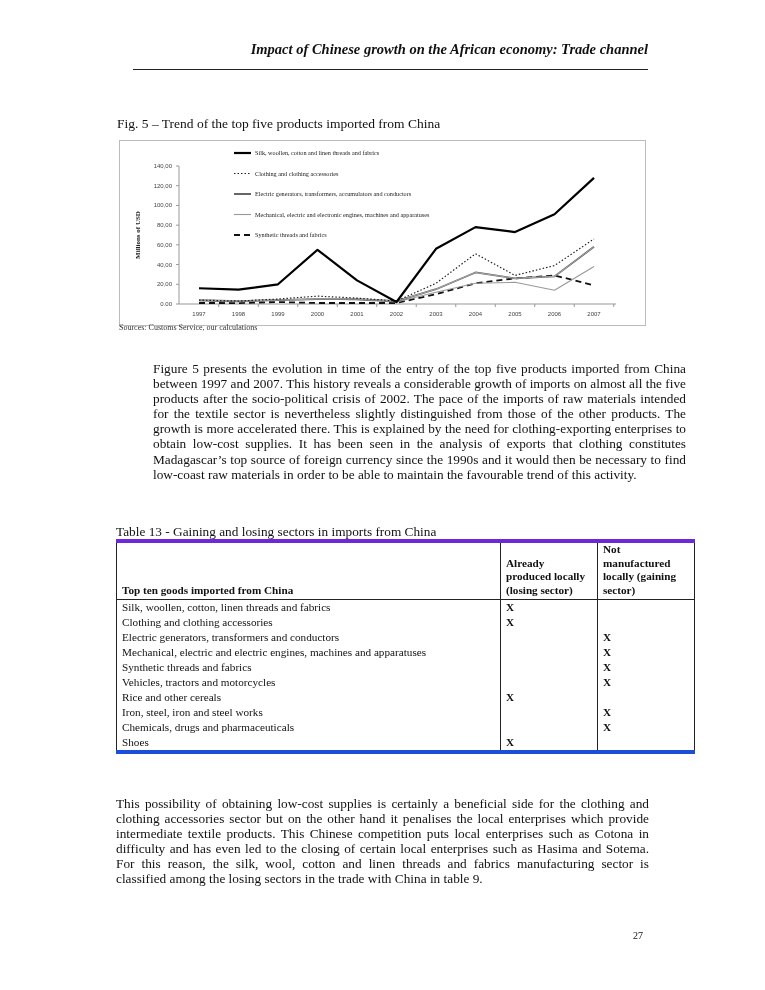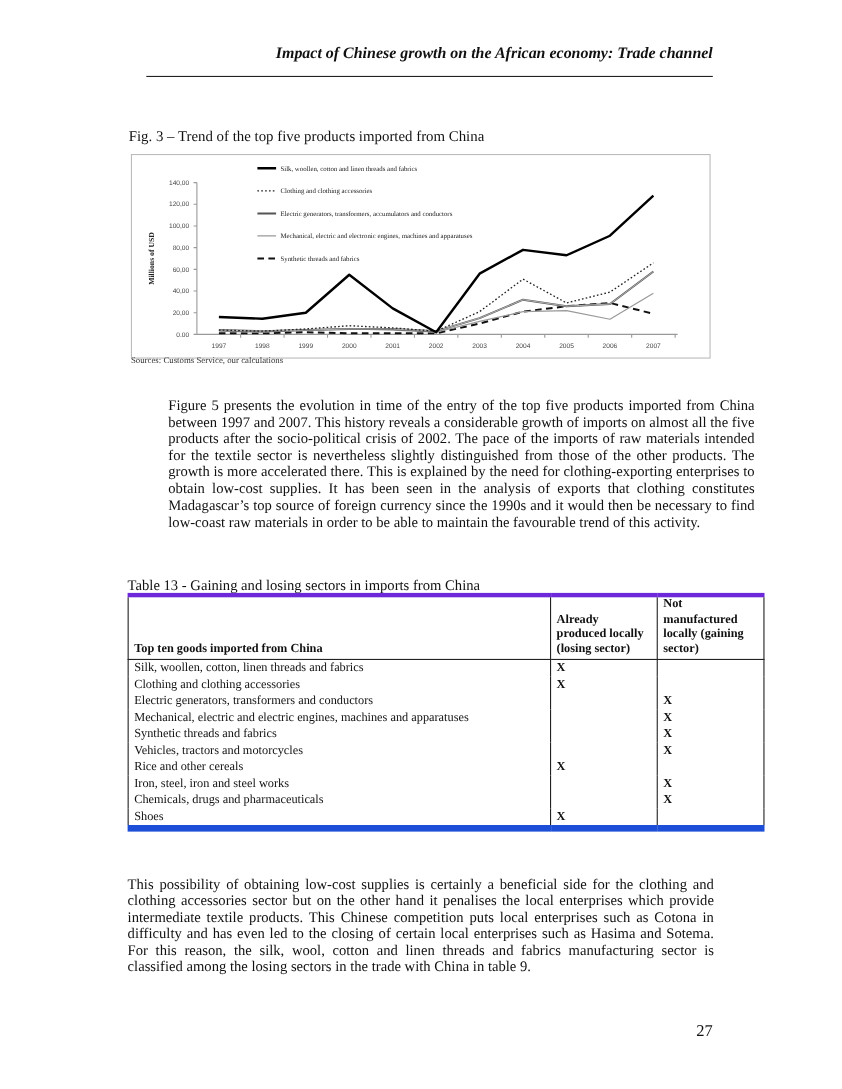--- a/index.html
+++ b/index.html
@@ -19,36 +19,36 @@
   .para1 { top: 361px; margin-left: 37px; }
   .para2 { top: 796px; }
   .table-caption { position: absolute; left: 116px; top: 524px; font-size: 13.3px; }
   table.sectors { position: absolute; left: 116px; top: 539px; width: 579px; border-collapse: collapse;
                   font-size: 11.2px; }
   table.sectors th, table.sectors td { border-left: 1px solid #222; border-right: 1px solid #222;
                   padding: 0 5px; vertical-align: bottom; text-align: left; }
   table.sectors thead th { border-top: 4px solid #6d28d9; border-bottom: 1px solid #222; font-weight: bold;
                   line-height: 13.5px; padding-bottom: 2px; }
   table.sectors tbody td { height: 15px; line-height: 15px; vertical-align: top; }
-  table.sectors tbody tr:last-child td { border-bottom: 6px solid #1d4ed8; }
+  table.sectors tbody tr:last-child td { border-bottom: 4px solid #1d4ed8; }
   .col-goods { width: 373px; }
   .col-losing { width: 86px; }
   .mark { font-weight: bold; }
-  .page-number { position: absolute; left: 633px; top: 930px; font-size: 15px; }
+  .page-number { position: absolute; left: 633px; top: 930px; font-size: 10px; }
   .legend-text { font-family: "Liberation Serif", serif; font-size: 6.2px; fill: #222; }
   .tick-text { font-family: "Liberation Sans", sans-serif; font-size: 6px; fill: #444; }
   .axis-title { font-family: "Liberation Serif", serif; font-size: 7px; fill: #222; font-weight: bold; }
 </style>
 </head>
 <body>
 
 <div class="running-head">Impact of Chinese growth on the African economy: Trade channel</div>
 <div class="head-rule"></div>
 
-<div class="fig-caption">Fig. 3 – Trend of the top five products imported from China</div>
+<div class="fig-caption">Fig. 5 – Trend of the top five products imported from China</div>
 
 <div class="chart-frame">
   <svg class="chart-svg" id="chart-svg" width="527" height="186" viewBox="0 0 527 186">
     <g id="axes">
         <line x1="59" y1="25" x2="59" y2="163" stroke="#999" stroke-width="1"></line>
         <line x1="59" y1="163" x2="496" y2="163" stroke="#999" stroke-width="1"></line>
         <line x1="56" y1="163" x2="59" y2="163" stroke="#999"></line>
         <text x="52" y="165" text-anchor="end" class="tick-text">0.00</text>
         <line x1="56" y1="143.28571428571428" x2="59" y2="143.28571428571428" stroke="#999"></line>
         <text x="52" y="145.28571428571428" text-anchor="end" class="tick-text">20,00</text>

